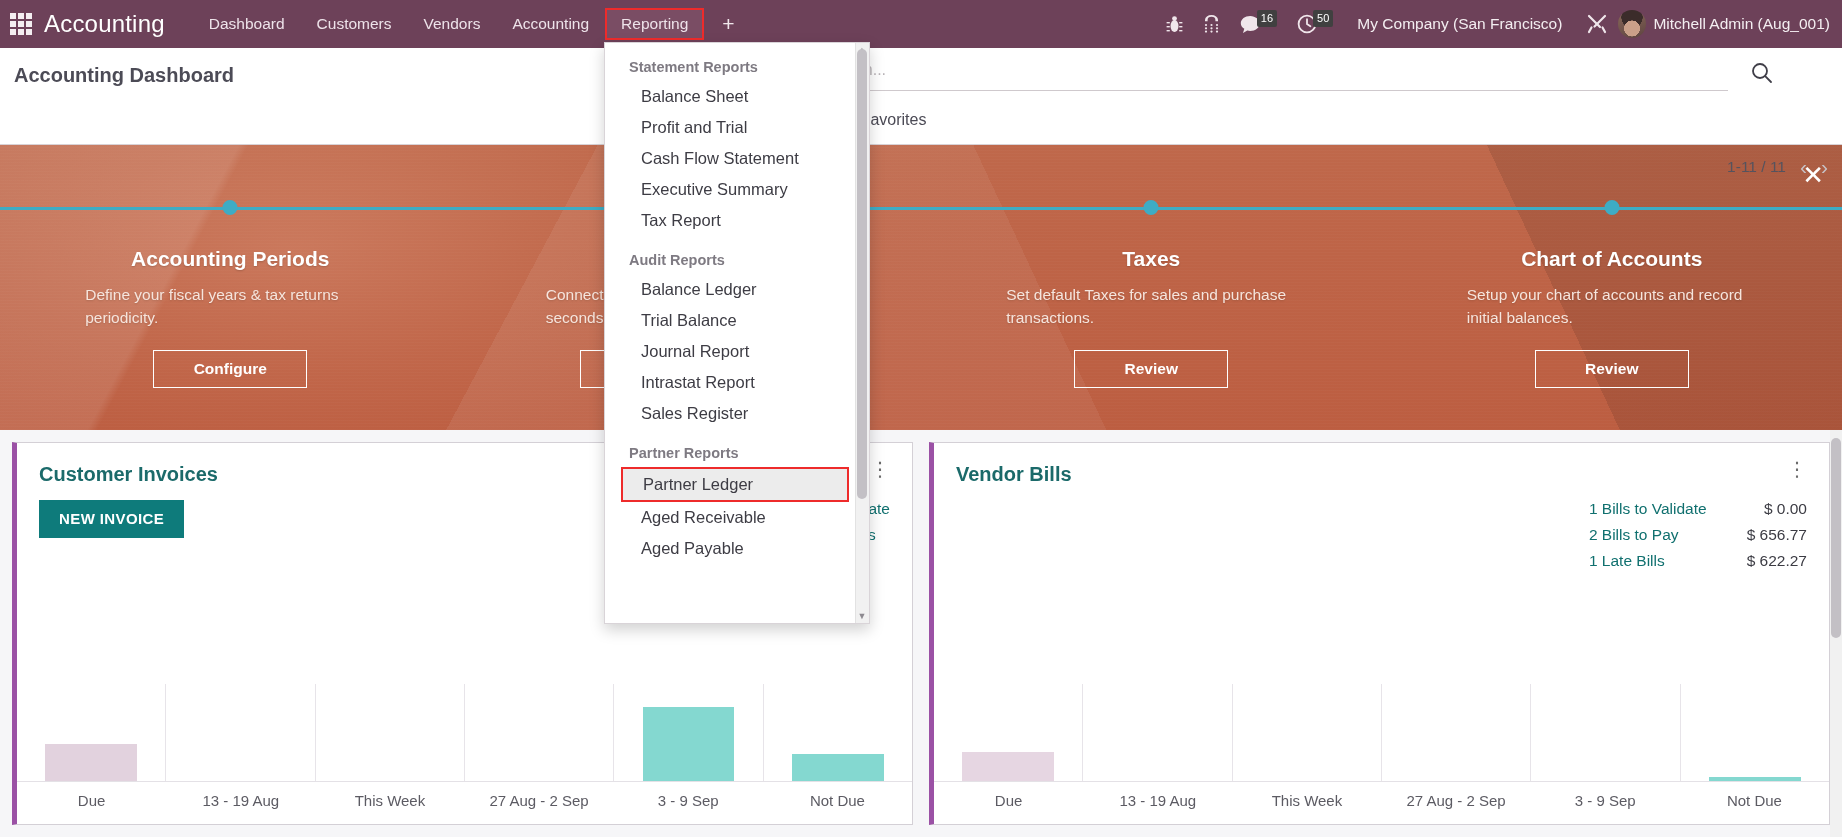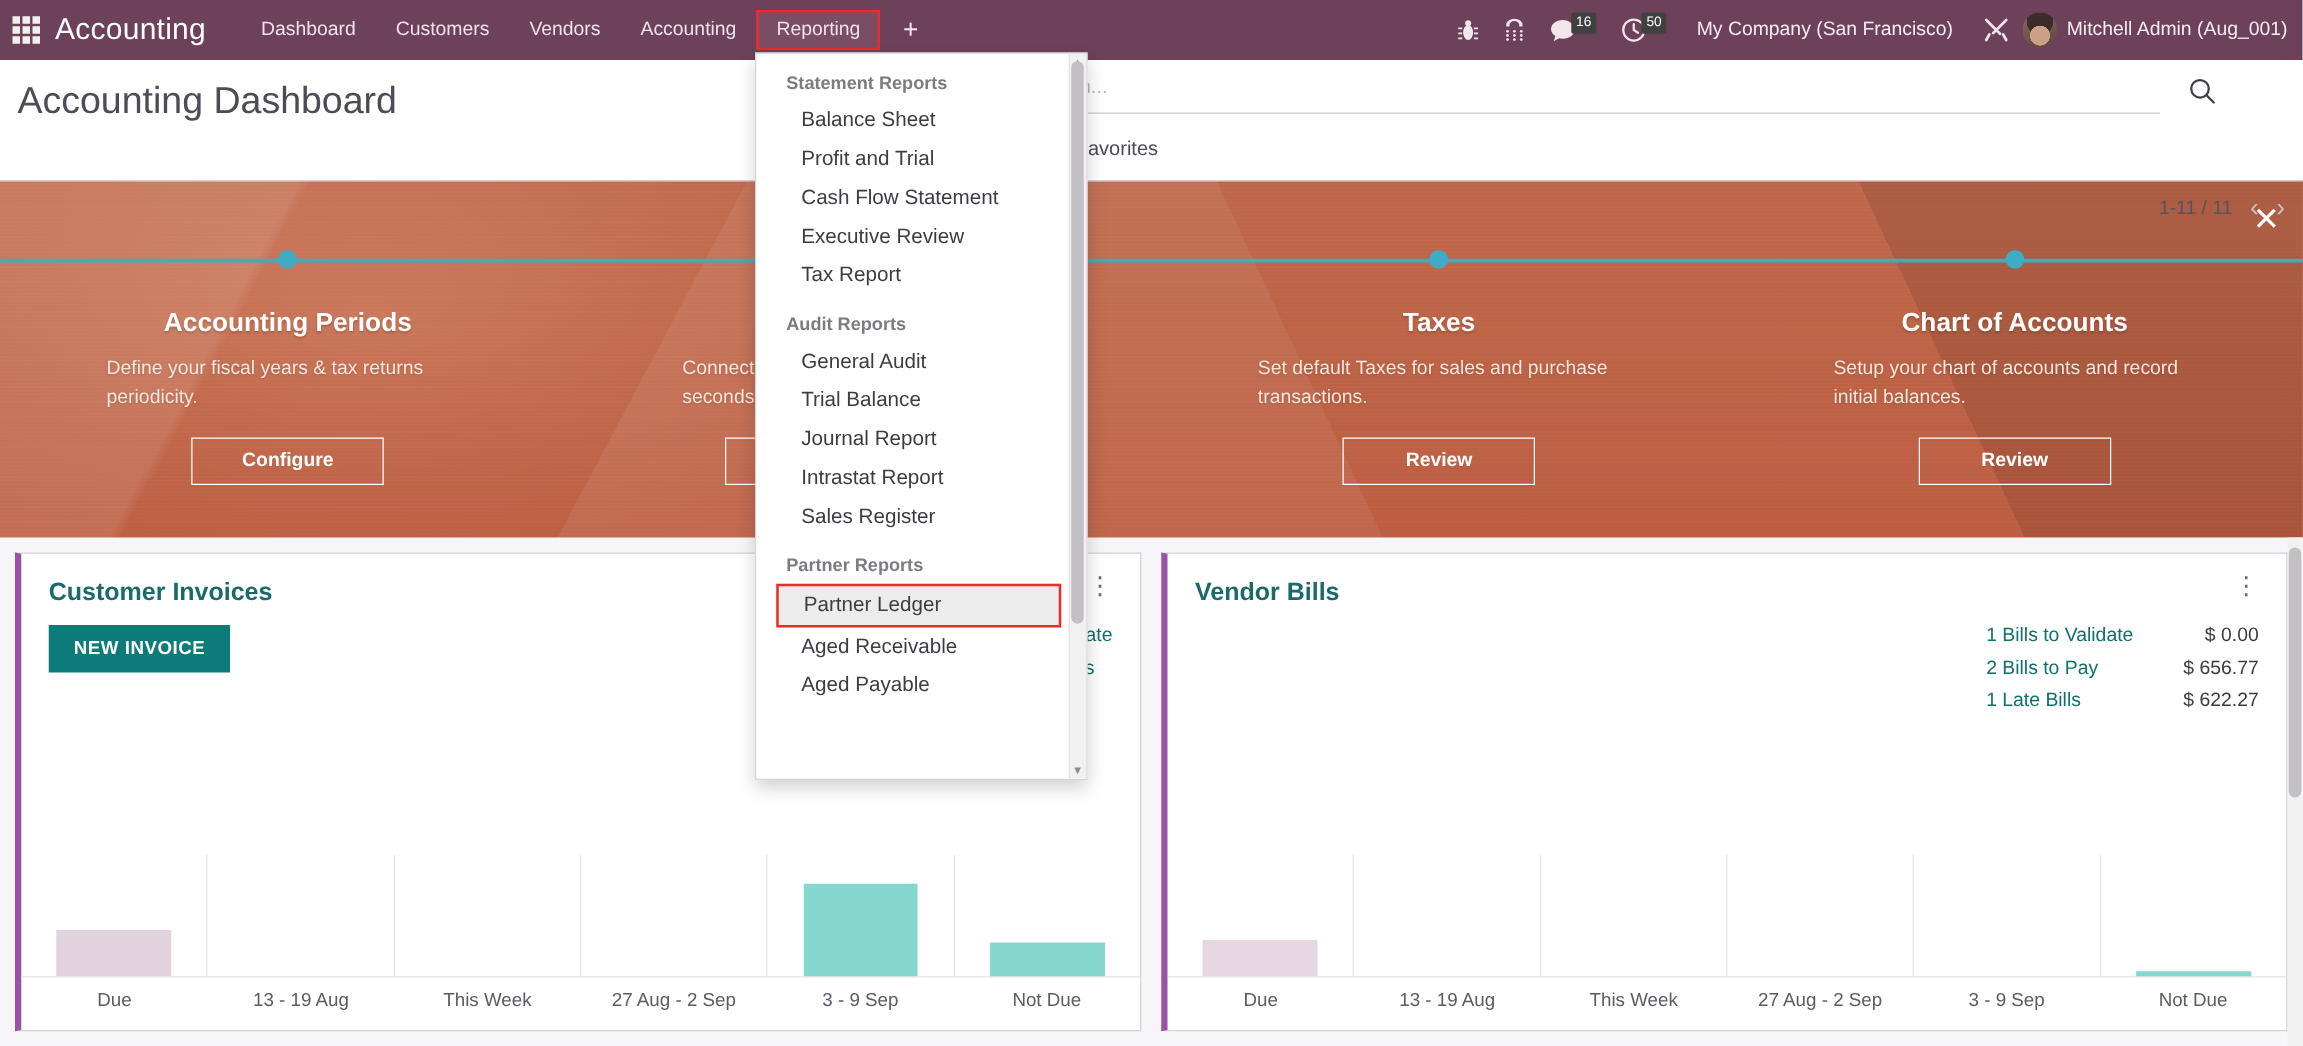--- a/index.html
+++ b/index.html
@@ -70,21 +70,21 @@
   
   .ctrlpanel {
     position: absolute; top: 48px; left: 0;
     width: 1842px; height: 97px;
     background: #ffffff;
     border-bottom: 1px solid #d8d2d6;
     z-index: 10;
   }
   .page-title {
     position: absolute; left: 14px; top: 16px;
-    font-size: 30px; color: #4c4b56; font-weight: 400;
+    font-size: 20px; color: #4c4b56; font-weight: 700;
   }
   .searchbox {
     position: absolute; left: 820px; top: 9px; width: 908px; height: 34px;
     border-bottom: 1px solid #cfc9cd;
   }
   .searchbox input {
     width: 100%; border: none; outline: none;
     font-size: 16px; color: #3c3c3c; background: transparent;
     font-family: "Liberation Sans", sans-serif;
     padding: 4px 2px;
@@ -562,25 +562,25 @@
   <div class="thumb"></div>
 </div>
 
 <div class="dropdown">
   <div class="dd-scroll">
 
     <div class="dd-group">Statement Reports</div>
     <div class="dd-item">Balance Sheet</div>
     <div class="dd-item">Profit and Trial</div>
     <div class="dd-item">Cash Flow Statement</div>
-    <div class="dd-item">Executive Review</div>
+    <div class="dd-item">Executive Summary</div>
     <div class="dd-item">Tax Report</div>
 
     <div class="dd-group">Audit Reports</div>
-    <div class="dd-item">General Audit</div>
+    <div class="dd-item">Balance Ledger</div>
     <div class="dd-item">Trial Balance</div>
     <div class="dd-item">Journal Report</div>
     <div class="dd-item">Intrastat Report</div>
     <div class="dd-item">Sales Register</div>
 
     <div class="dd-group">Partner Reports</div>
     <div class="dd-item hl">Partner Ledger</div>
     <div class="dd-item">Aged Receivable</div>
     <div class="dd-item">Aged Payable</div>
   </div>

